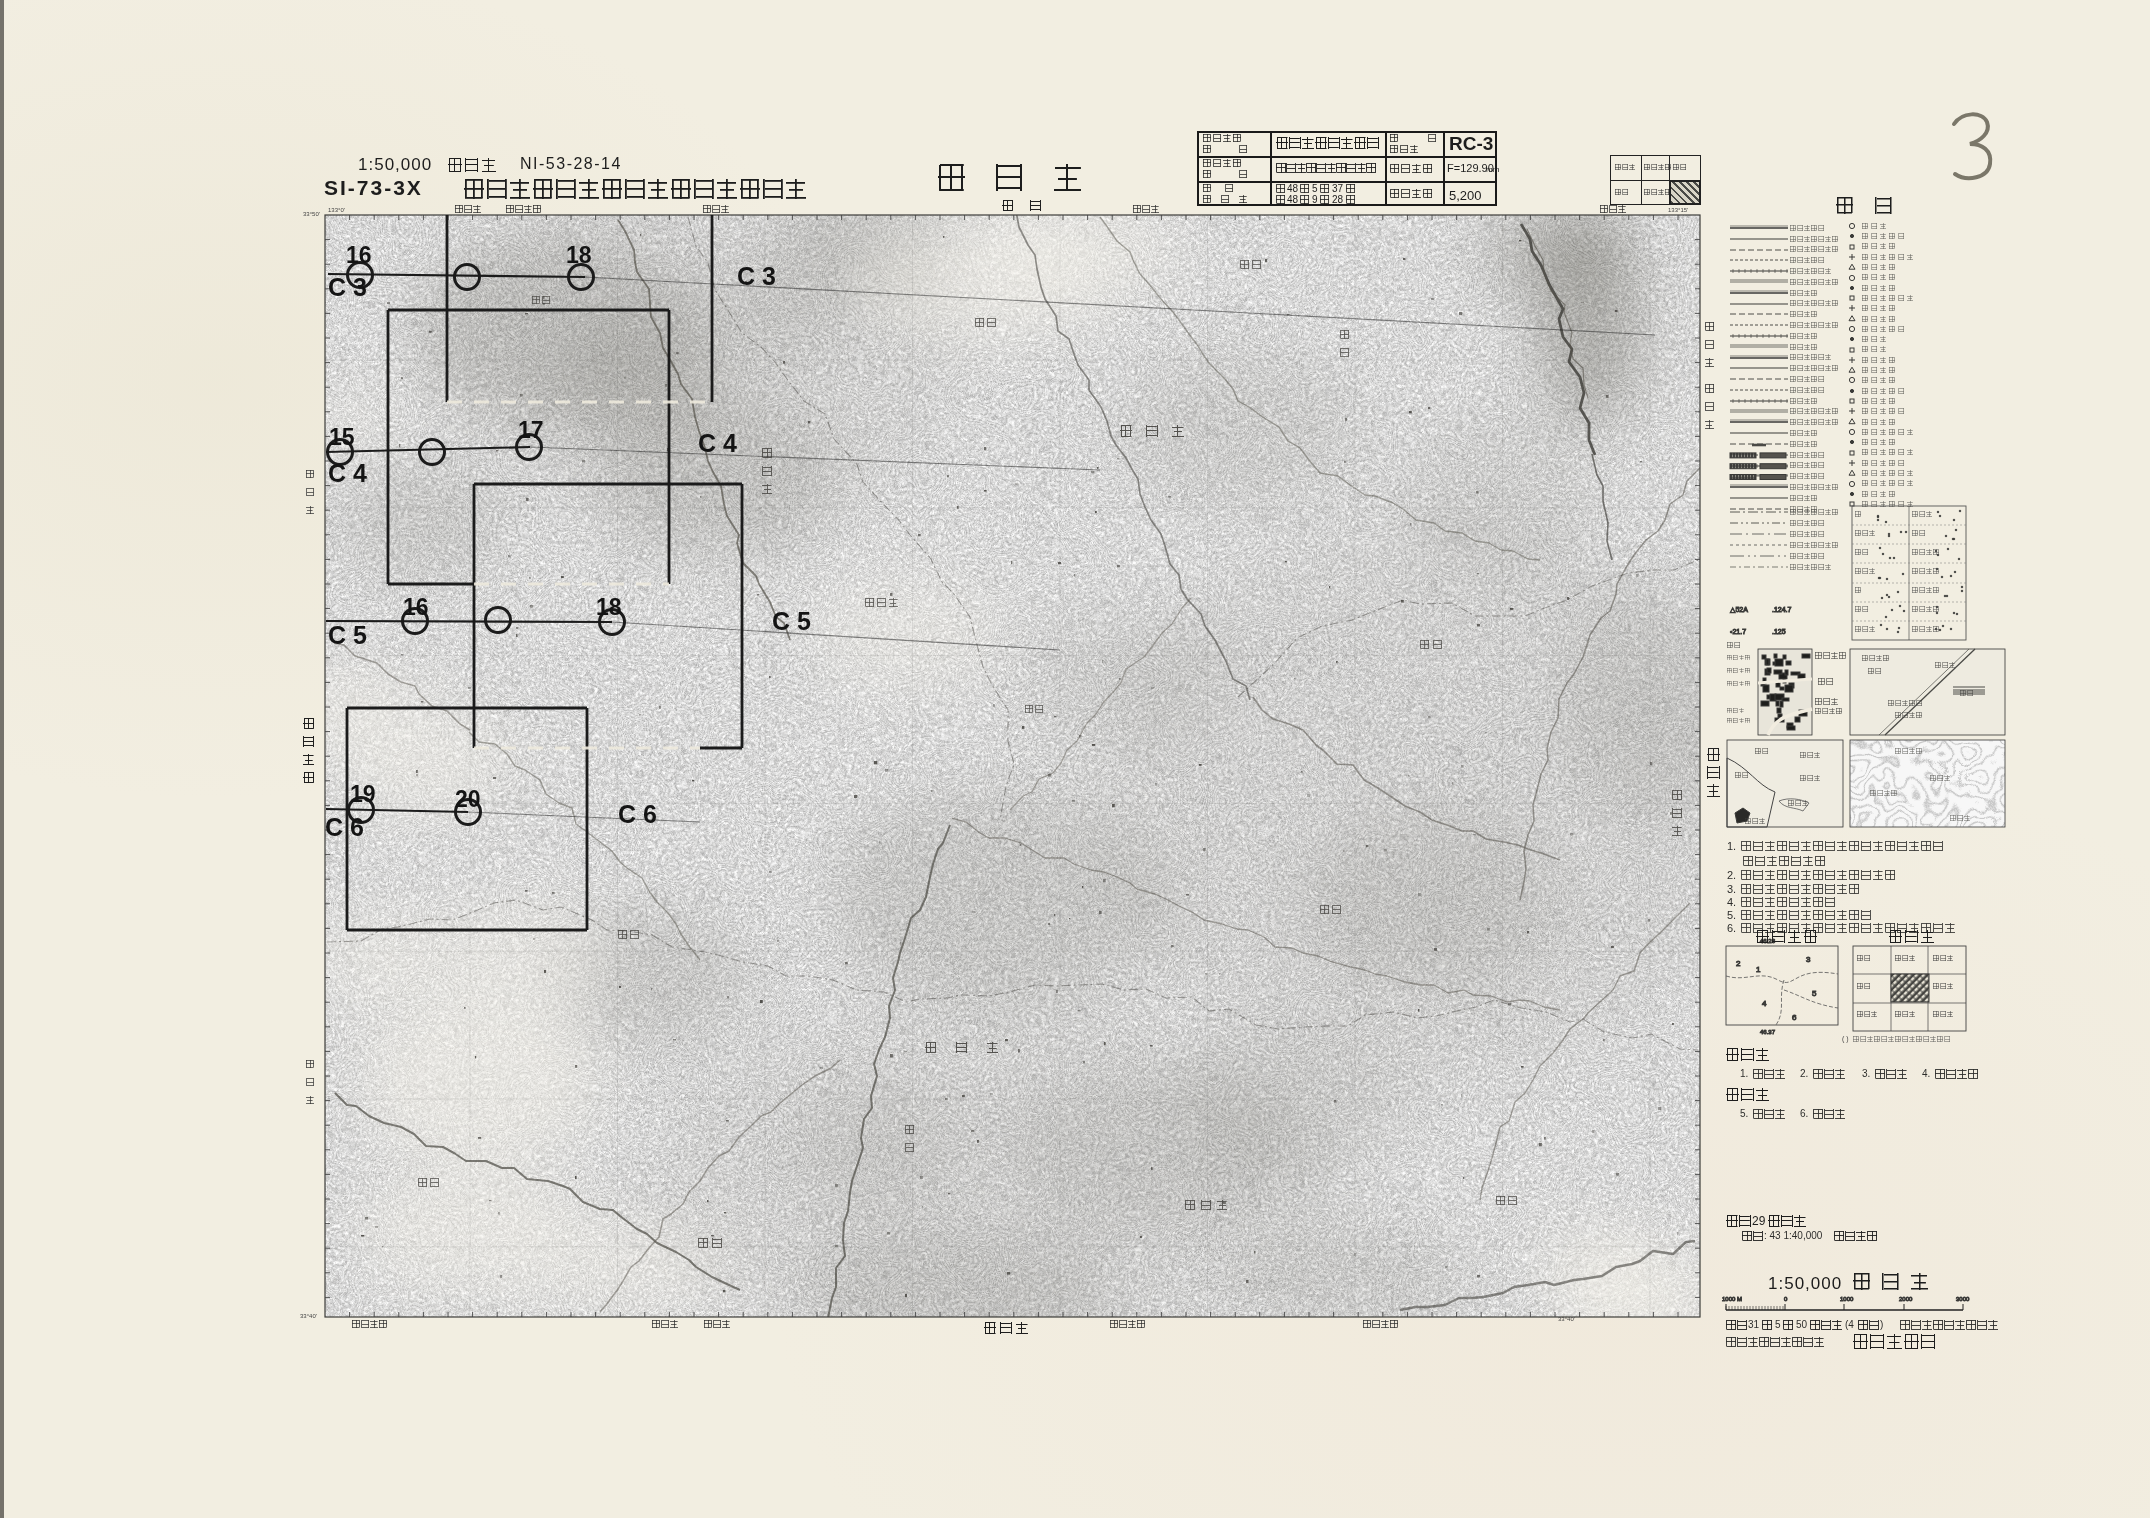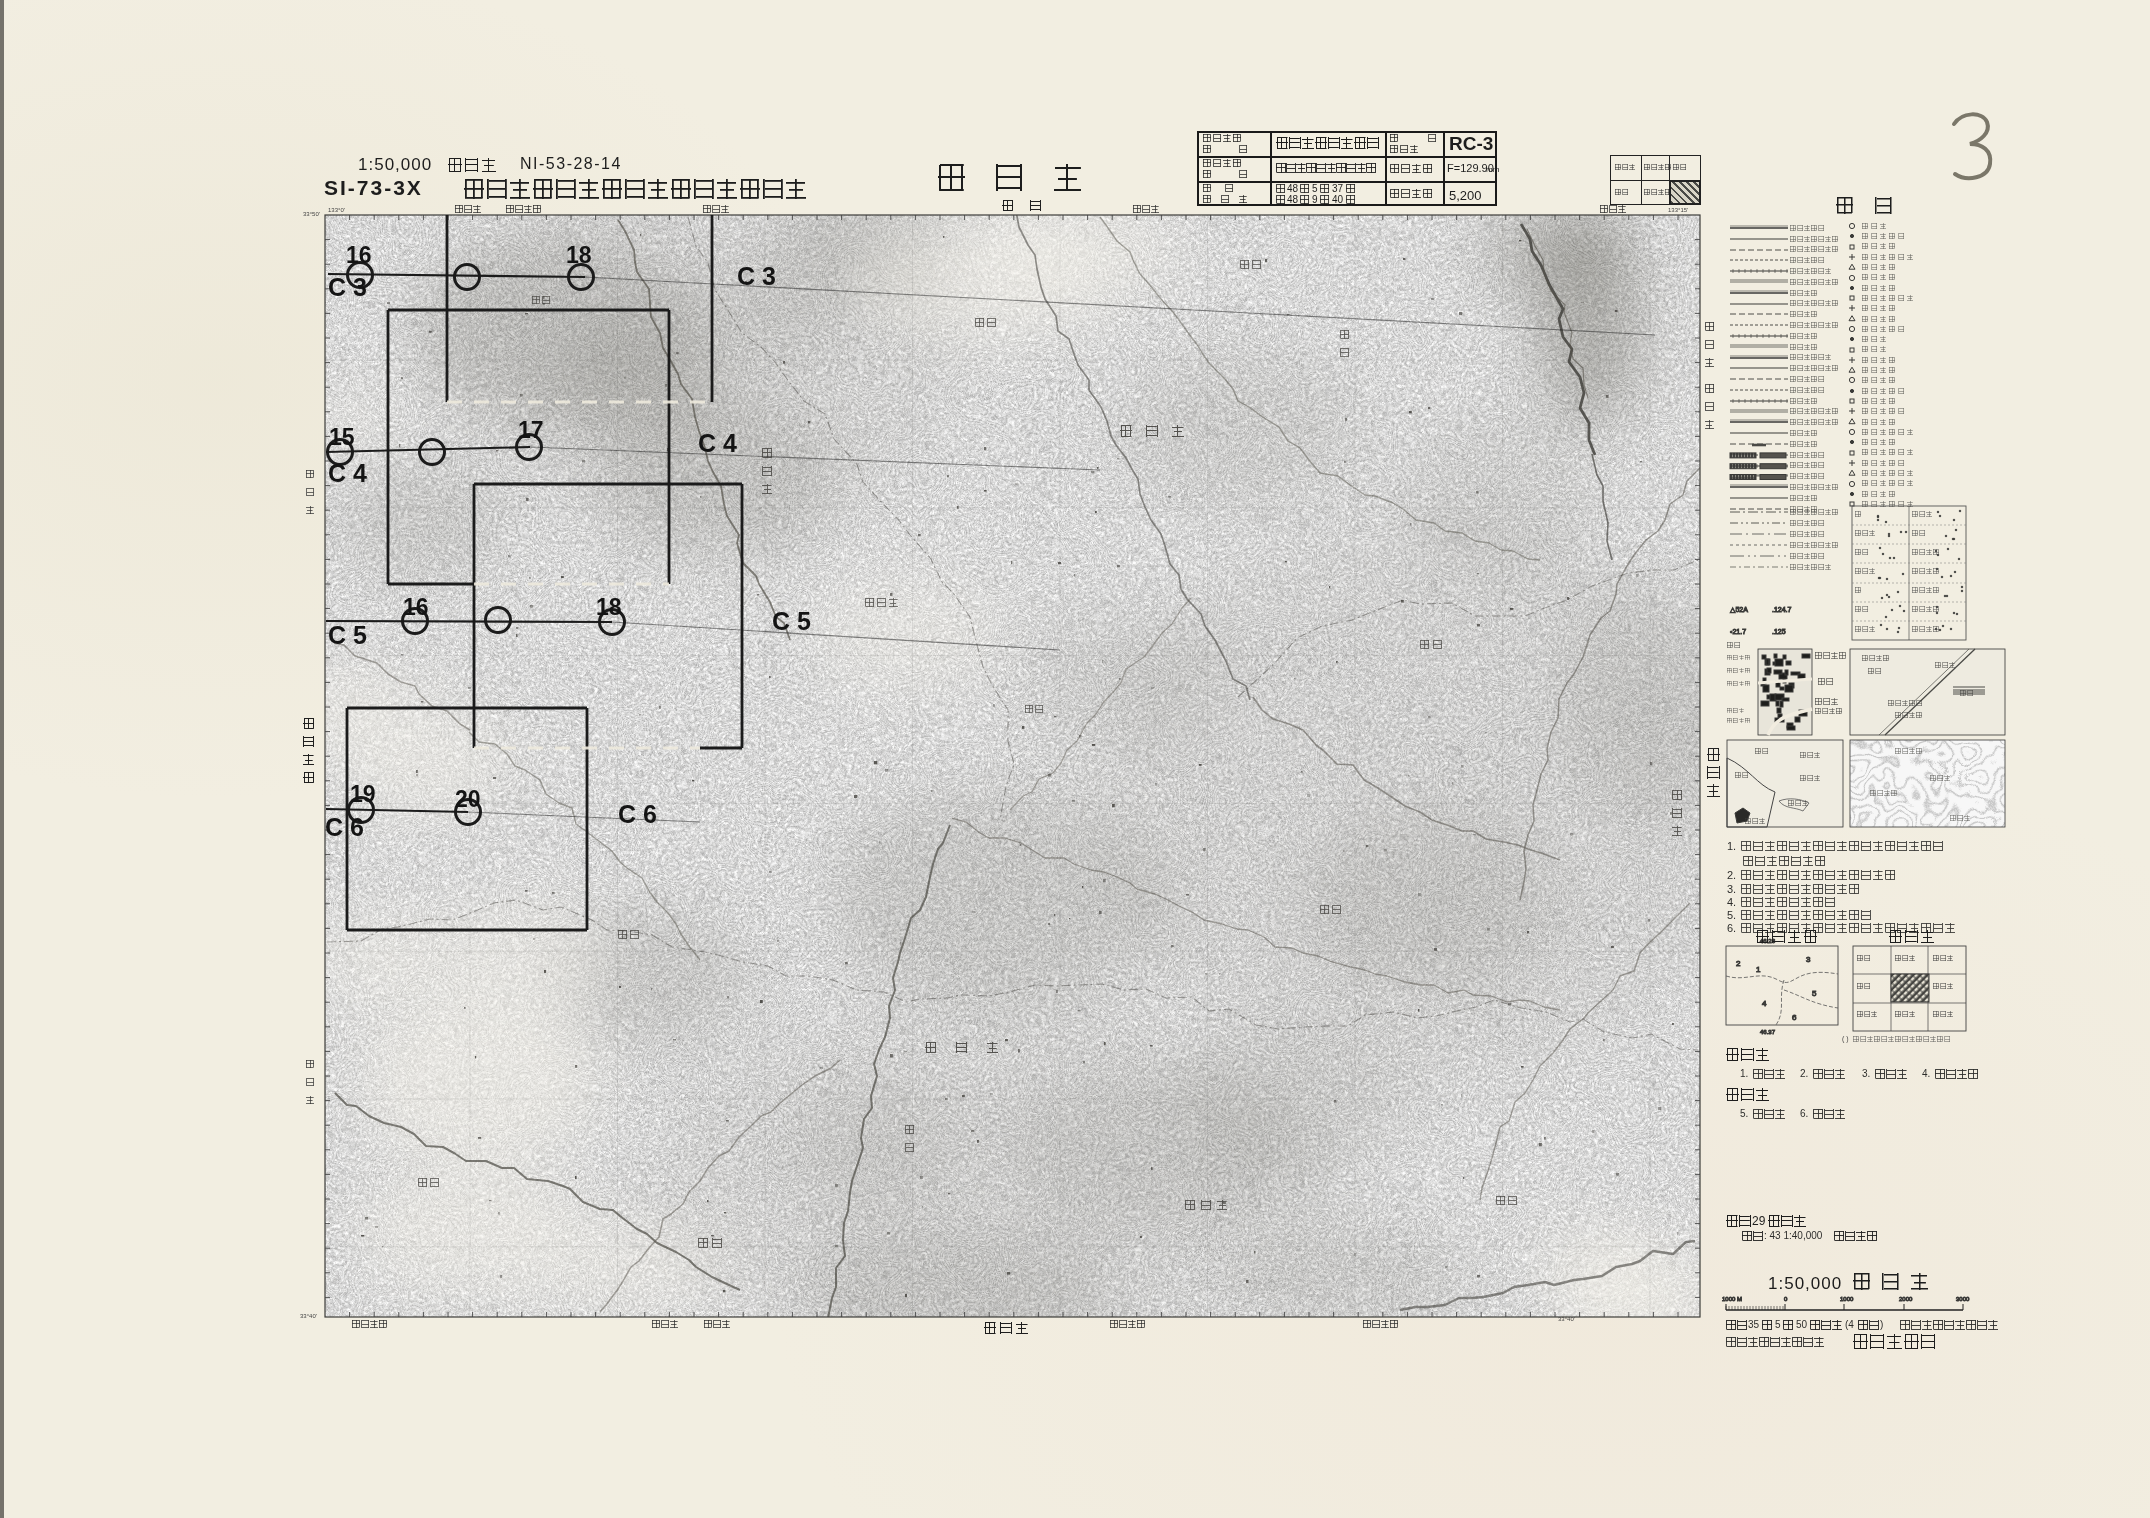--- a/index.html
+++ b/index.html
@@ -56,21 +56,21 @@
 <div style="position:absolute;left:1300px;top:184px;white-space:nowrap;color:#1d1d1d;height:9px"><span class="kj" style="width:9px;height:9px;margin-right:1px"></span></div>
 <div style="position:absolute;left:1312px;top:183px;font-size:10px;line-height:12px;color:#1d1d1d;font-weight:normal;white-space:nowrap">5</div>
 <div style="position:absolute;left:1320px;top:184px;white-space:nowrap;color:#1d1d1d;height:9px"><span class="kj" style="width:9px;height:9px;margin-right:1px"></span></div>
 <div style="position:absolute;left:1332px;top:183px;font-size:10px;line-height:12px;color:#1d1d1d;font-weight:normal;white-space:nowrap">37</div>
 <div style="position:absolute;left:1346px;top:184px;white-space:nowrap;color:#1d1d1d;height:9px"><span class="kj" style="width:9px;height:9px;margin-right:1px"></span></div>
 <div style="position:absolute;left:1276px;top:195px;white-space:nowrap;color:#1d1d1d;height:9px"><span class="kj" style="width:9px;height:9px;margin-right:1px"></span></div>
 <div style="position:absolute;left:1287px;top:194px;font-size:10px;line-height:12px;color:#1d1d1d;font-weight:normal;white-space:nowrap">48</div>
 <div style="position:absolute;left:1300px;top:195px;white-space:nowrap;color:#1d1d1d;height:9px"><span class="kj" style="width:9px;height:9px;margin-right:1px"></span></div>
 <div style="position:absolute;left:1312px;top:194px;font-size:10px;line-height:12px;color:#1d1d1d;font-weight:normal;white-space:nowrap">9</div>
 <div style="position:absolute;left:1320px;top:195px;white-space:nowrap;color:#1d1d1d;height:9px"><span class="kj" style="width:9px;height:9px;margin-right:1px"></span></div>
-<div style="position:absolute;left:1332px;top:194px;font-size:10px;line-height:12px;color:#1d1d1d;font-weight:normal;white-space:nowrap">40</div>
+<div style="position:absolute;left:1332px;top:194px;font-size:10px;line-height:12px;color:#1d1d1d;font-weight:normal;white-space:nowrap">28</div>
 <div style="position:absolute;left:1346px;top:195px;white-space:nowrap;color:#1d1d1d;height:9px"><span class="kj" style="width:9px;height:9px;margin-right:1px"></span></div>
 <div style="position:absolute;left:1390px;top:189px;white-space:nowrap;color:#1d1d1d;height:9px"><span class="kj" style="width:9px;height:9px;margin-right:2px"></span><span class="k2" style="width:9px;height:9px;margin-right:2px"></span><span class="k3" style="width:9px;height:9px;margin-right:2px"></span><span class="kj" style="width:9px;height:9px;margin-right:2px"></span></div>
 <div style="position:absolute;left:1449px;top:188px;font-size:13px;line-height:15px;color:#1d1d1d;font-weight:normal;white-space:nowrap">5,200</div>
 
 <div style="position:absolute;left:1610px;top:155px;width:91px;height:50px;border:1.5px solid #222"></div>
 <div style="position:absolute;left:1641px;top:155px;width:1px;height:50px;background:#222"></div>
 <div style="position:absolute;left:1669px;top:155px;width:1px;height:50px;background:#222"></div>
 <div style="position:absolute;left:1610px;top:180px;width:91px;height:1px;background:#222"></div>
 <div style="position:absolute;left:1615px;top:164px;white-space:nowrap;color:#333;height:6px"><span class="kj" style="width:6px;height:6px;margin-right:1px"></span><span class="k2" style="width:6px;height:6px;margin-right:1px"></span><span class="k3" style="width:6px;height:6px;margin-right:1px"></span></div>
 <div style="position:absolute;left:1644px;top:164px;white-space:nowrap;color:#333;height:6px"><span class="kj" style="width:6px;height:6px;margin-right:1px"></span><span class="k2" style="width:6px;height:6px;margin-right:1px"></span><span class="k3" style="width:6px;height:6px;margin-right:1px"></span><span class="kj" style="width:6px;height:6px;margin-right:1px"></span></div>
@@ -1242,21 +1242,21 @@
 <div style="position:absolute;left:1752px;top:1214px;font-size:12px;line-height:14px;color:#1d1d1d;font-weight:normal;white-space:nowrap">29</div>
 <div style="position:absolute;left:1768px;top:1215px;white-space:nowrap;color:#1d1d1d;height:12px"><span class="kj" style="width:12px;height:12px;margin-right:1px"></span><span class="k2" style="width:12px;height:12px;margin-right:1px"></span><span class="k3" style="width:12px;height:12px;margin-right:1px"></span></div>
 <div style="position:absolute;left:1742px;top:1231px;white-space:nowrap;color:#1d1d1d;height:10px"><span class="kj" style="width:10px;height:10px;margin-right:1px"></span><span class="k2" style="width:10px;height:10px;margin-right:1px"></span></div>
 <div style="position:absolute;left:1764px;top:1230px;font-size:10px;line-height:12px;color:#2e2e2c;font-weight:normal;white-space:nowrap">: 43 1:40,000</div>
 <div style="position:absolute;left:1834px;top:1231px;white-space:nowrap;color:#1d1d1d;height:10px"><span class="kj" style="width:10px;height:10px;margin-right:1px"></span><span class="k2" style="width:10px;height:10px;margin-right:1px"></span><span class="k3" style="width:10px;height:10px;margin-right:1px"></span><span class="kj" style="width:10px;height:10px;margin-right:1px"></span></div>
 
 <div style="position:absolute;left:1768px;top:1274px;font-size:17px;line-height:19px;color:#1b1b1b;font-weight:normal;letter-spacing:1px;white-space:nowrap">1:50,000</div>
 <div style="position:absolute;left:1853px;top:1273px;white-space:nowrap;color:#1d1d1d;height:17px"><span class="kj" style="width:17px;height:17px;margin-right:12px"></span><span class="k2" style="width:17px;height:17px;margin-right:12px"></span><span class="k3" style="width:17px;height:17px;margin-right:12px"></span></div>
 
 <div style="position:absolute;left:1726px;top:1320px;white-space:nowrap;color:#1d1d1d;height:10px"><span class="kj" style="width:10px;height:10px;margin-right:1px"></span><span class="k2" style="width:10px;height:10px;margin-right:1px"></span></div>
-<div style="position:absolute;left:1748px;top:1319px;font-size:10px;line-height:12px;color:#2e2e2c;font-weight:normal;white-space:nowrap">35</div>
+<div style="position:absolute;left:1748px;top:1319px;font-size:10px;line-height:12px;color:#2e2e2c;font-weight:normal;white-space:nowrap">31</div>
 <div style="position:absolute;left:1762px;top:1320px;white-space:nowrap;color:#1d1d1d;height:10px"><span class="kj" style="width:10px;height:10px;margin-right:1px"></span></div>
 <div style="position:absolute;left:1775px;top:1319px;font-size:10px;line-height:12px;color:#2e2e2c;font-weight:normal;white-space:nowrap">5</div>
 <div style="position:absolute;left:1783px;top:1320px;white-space:nowrap;color:#1d1d1d;height:10px"><span class="kj" style="width:10px;height:10px;margin-right:1px"></span></div>
 <div style="position:absolute;left:1796px;top:1319px;font-size:10px;line-height:12px;color:#2e2e2c;font-weight:normal;white-space:nowrap">50</div>
 <div style="position:absolute;left:1810px;top:1320px;white-space:nowrap;color:#1d1d1d;height:10px"><span class="kj" style="width:10px;height:10px;margin-right:1px"></span><span class="k2" style="width:10px;height:10px;margin-right:1px"></span><span class="k3" style="width:10px;height:10px;margin-right:1px"></span></div>
 <div style="position:absolute;left:1845px;top:1319px;font-size:10px;line-height:12px;color:#2e2e2c;font-weight:normal;white-space:nowrap">(4</div>
 <div style="position:absolute;left:1858px;top:1320px;white-space:nowrap;color:#1d1d1d;height:10px"><span class="kj" style="width:10px;height:10px;margin-right:1px"></span><span class="k2" style="width:10px;height:10px;margin-right:1px"></span></div>
 <div style="position:absolute;left:1880px;top:1319px;font-size:10px;line-height:12px;color:#2e2e2c;font-weight:normal;white-space:nowrap">)</div>
 <div style="position:absolute;left:1900px;top:1320px;white-space:nowrap;opacity:0.92;color:#1d1d1d;height:10px"><span class="kj" style="width:10px;height:10px;margin-right:1px"></span><span class="k2" style="width:10px;height:10px;margin-right:1px"></span><span class="k3" style="width:10px;height:10px;margin-right:1px"></span><span class="kj" style="width:10px;height:10px;margin-right:1px"></span><span class="k2" style="width:10px;height:10px;margin-right:1px"></span><span class="k3" style="width:10px;height:10px;margin-right:1px"></span><span class="kj" style="width:10px;height:10px;margin-right:1px"></span><span class="k2" style="width:10px;height:10px;margin-right:1px"></span><span class="k3" style="width:10px;height:10px;margin-right:1px"></span></div>
 <div style="position:absolute;left:1726px;top:1337px;white-space:nowrap;opacity:0.92;color:#1d1d1d;height:10px"><span class="kj" style="width:10px;height:10px;margin-right:1px"></span><span class="k2" style="width:10px;height:10px;margin-right:1px"></span><span class="k3" style="width:10px;height:10px;margin-right:1px"></span><span class="kj" style="width:10px;height:10px;margin-right:1px"></span><span class="k2" style="width:10px;height:10px;margin-right:1px"></span><span class="k3" style="width:10px;height:10px;margin-right:1px"></span><span class="kj" style="width:10px;height:10px;margin-right:1px"></span><span class="k2" style="width:10px;height:10px;margin-right:1px"></span><span class="k3" style="width:10px;height:10px;margin-right:1px"></span></div>

